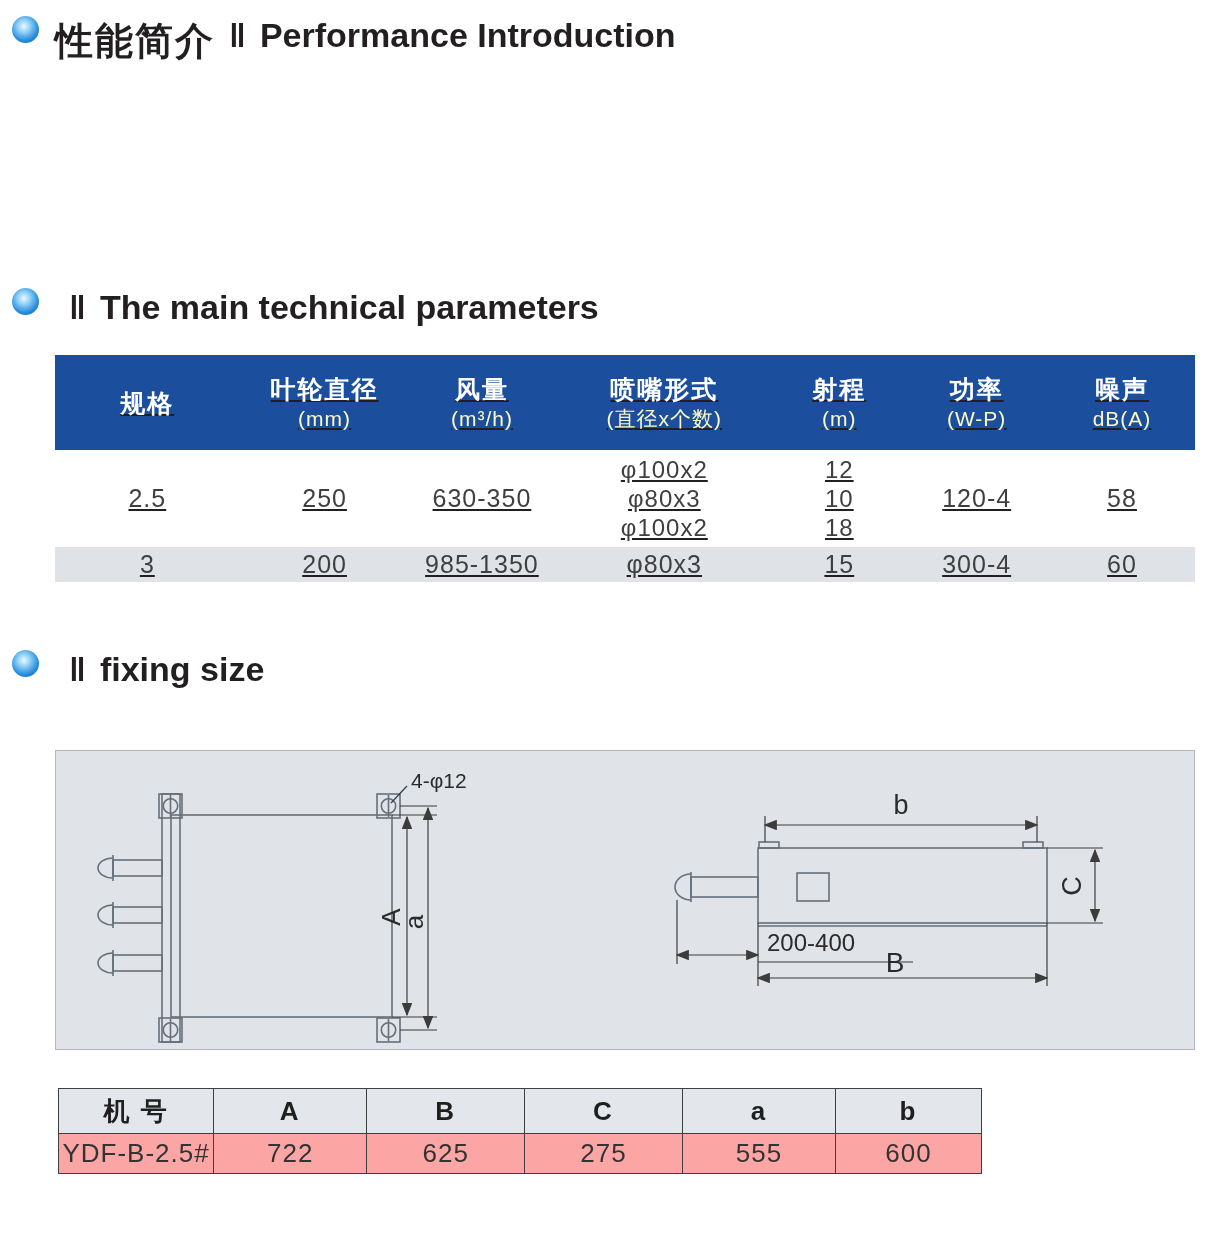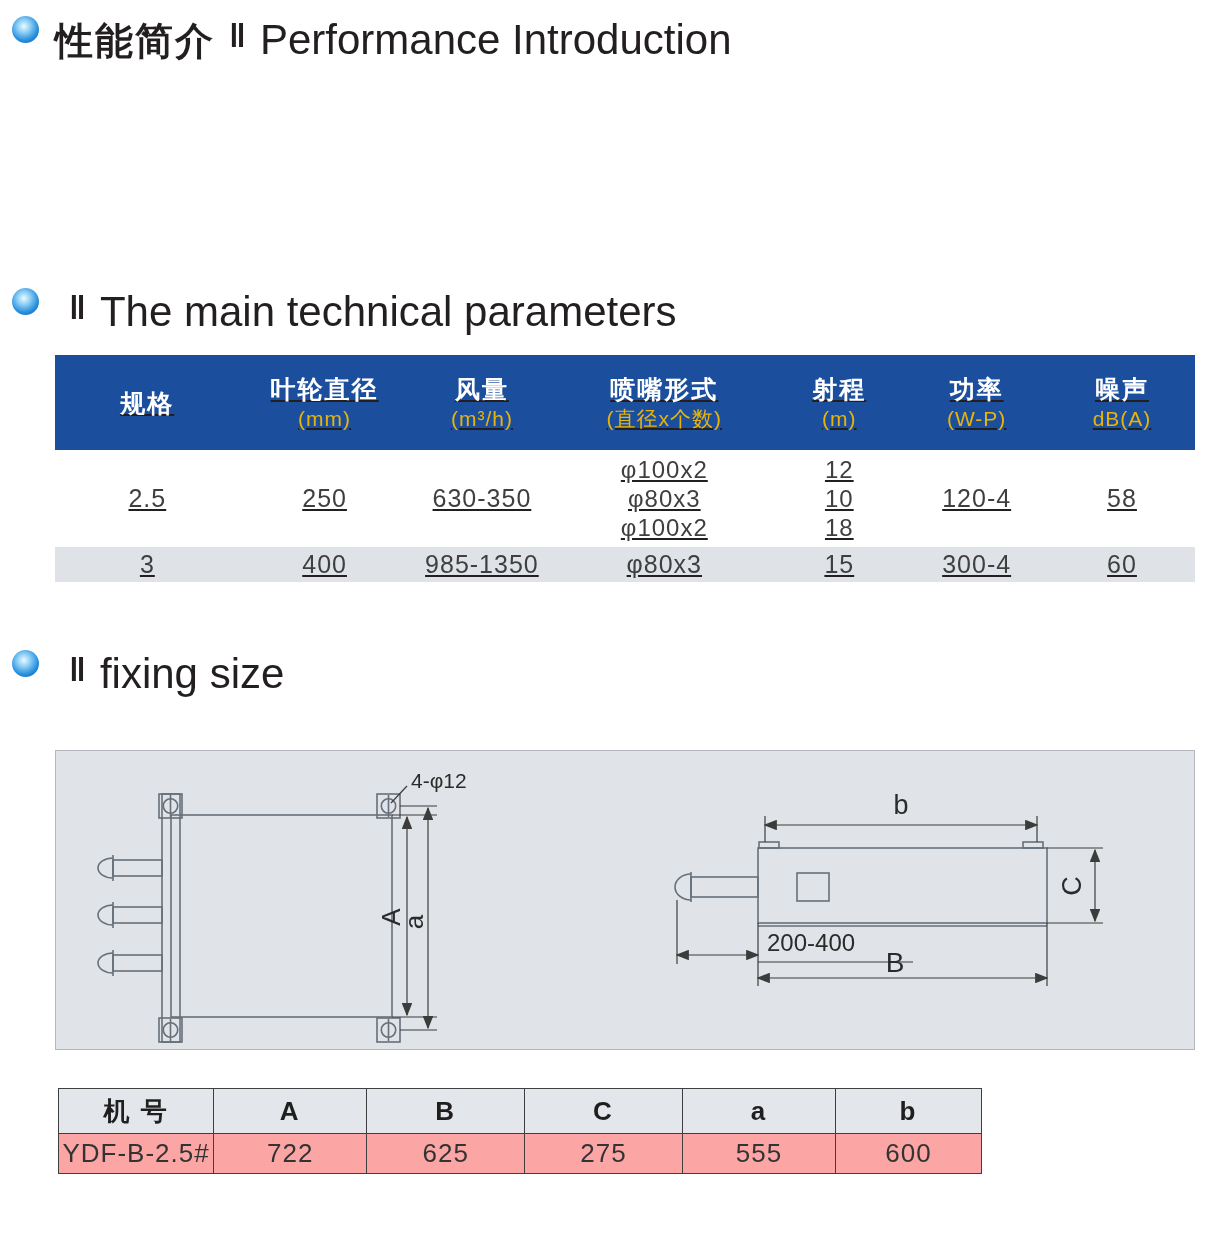--- a/index.html
+++ b/index.html
@@ -8,36 +8,36 @@
     font-family:"Liberation Sans","DejaVu Sans",sans-serif; color:#231f20; overflow:hidden;
   }
   
   .heading { position:absolute; left:12px; display:flex; align-items:flex-start; }
   .bullet {
     width:27px; height:27px; border-radius:50%; flex:0 0 27px; margin-right:16px;
     background:radial-gradient(circle at 44% 38%, #eef9ff 0%, #8fd0f6 28%, #2a90dd 62%, #0a57a8 100%);
   }
   .h-zh { font-size:38px; font-weight:bold; letter-spacing:2px; }
   .h-sep { font-size:34px; font-weight:bold; margin:0 14px; color:#231f20; }
-  .h-en { font-size:42px; font-weight:normal; letter-spacing:0px; }
+  .h-en { font-size:34px; font-weight:bold; letter-spacing:0px; }
   
   .para {
     position:absolute; left:45px; top:92px; width:1142px;
     font-size:27px; line-height:52px; color:#1c1c1c; letter-spacing:1.5px;
     text-align:justify; text-indent:58px;
   }
   
   table.params {
     position:absolute; left:55px; top:355px; width:1140px;
     border-collapse:collapse; table-layout:fixed;text-decoration:underline;
   }
   table.params th, table.params td { padding:0; text-align:center; vertical-align:middle; }
   table.params thead tr { background:#1b4f9d; height:95px; }
   .th-main { color:#ffffff; font-size:25px; font-weight:bold; letter-spacing:2px; line-height:32px; }
-  .th-sub  { color:#eab308; font-size:21px; font-weight:normal; letter-spacing:1px; line-height:28px; }
+  .th-sub  { color:#fef9c3; font-size:21px; font-weight:normal; letter-spacing:1px; line-height:28px; }
   tr.row-a { background:#ffffff; height:97px; }
   tr.row-b { background:#dfe3e7; height:35px; }
   table.params td { font-size:25px; color:#3f3f3f; letter-spacing:1px; }
   .subline { line-height:29px; font-size:24px; color:#3f3f3f; }
   
   .panel { position:absolute; left:55px; top:750px; width:1140px; height:300px; }
   .dwg text { font-family:"Liberation Sans","DejaVu Sans",sans-serif; fill:#2b2b2b; }
   
   table.size {
     position:absolute; left:58px; top:1088px; width:924px;
@@ -123,21 +123,21 @@
         <td>
           <div class="subline">12</div>
           <div class="subline">10</div>
           <div class="subline">18</div>
         </td>
         <td>120-4</td>
         <td>58</td>
       </tr>
       <tr class="row-b">
         <td>3</td>
-        <td>400</td>
+        <td>200</td>
         <td>985-1350</td>
         <td>φ80x3</td>
         <td>15</td>
         <td>300-4</td>
         <td>60</td>
       </tr>
     </tbody>
   </table>
 
   <div class="heading" style="top:650px;">

